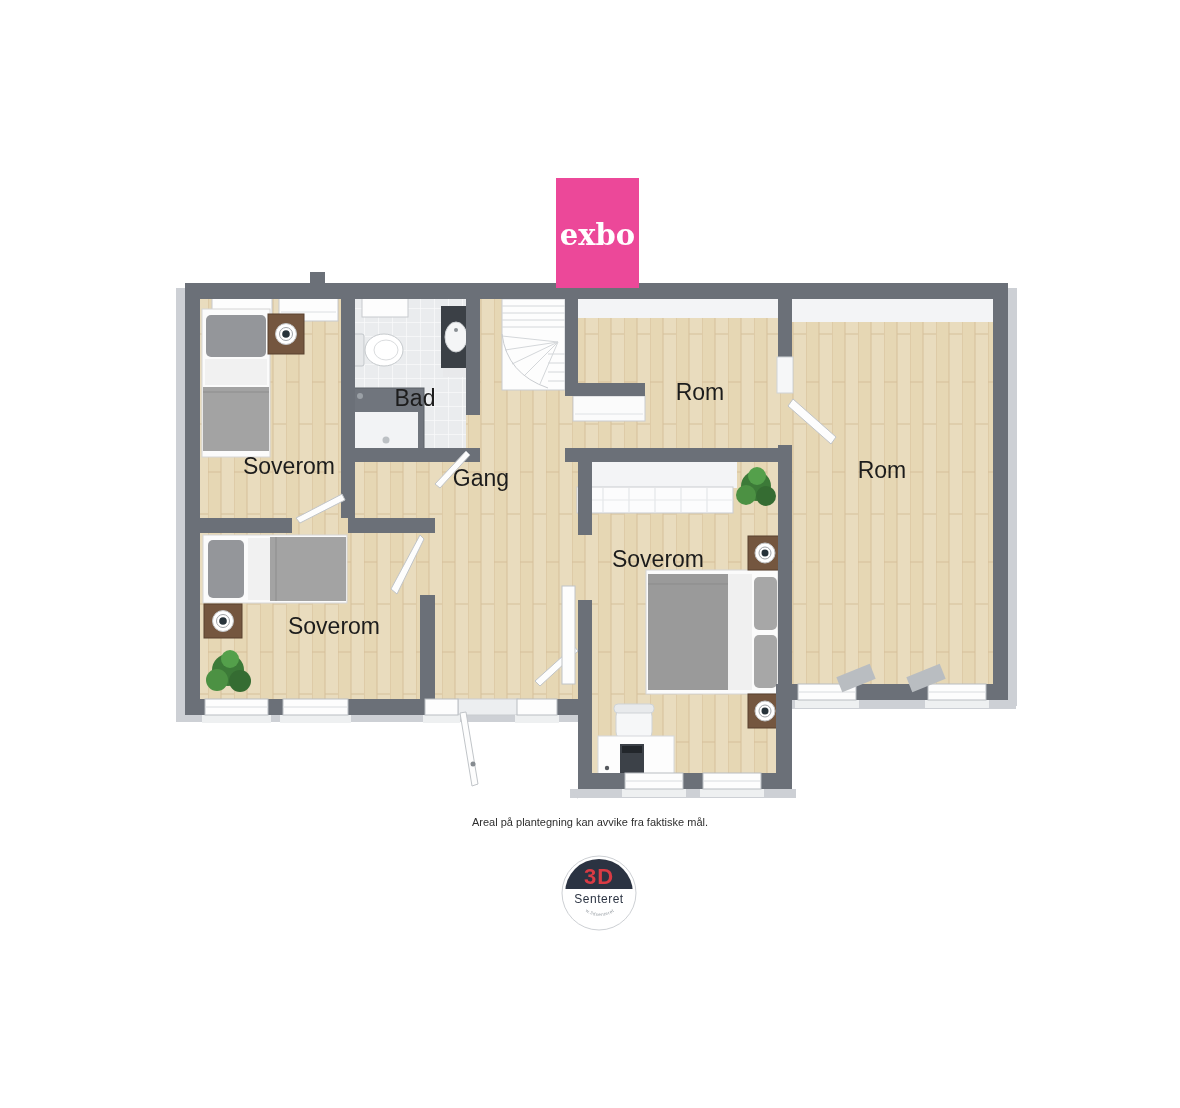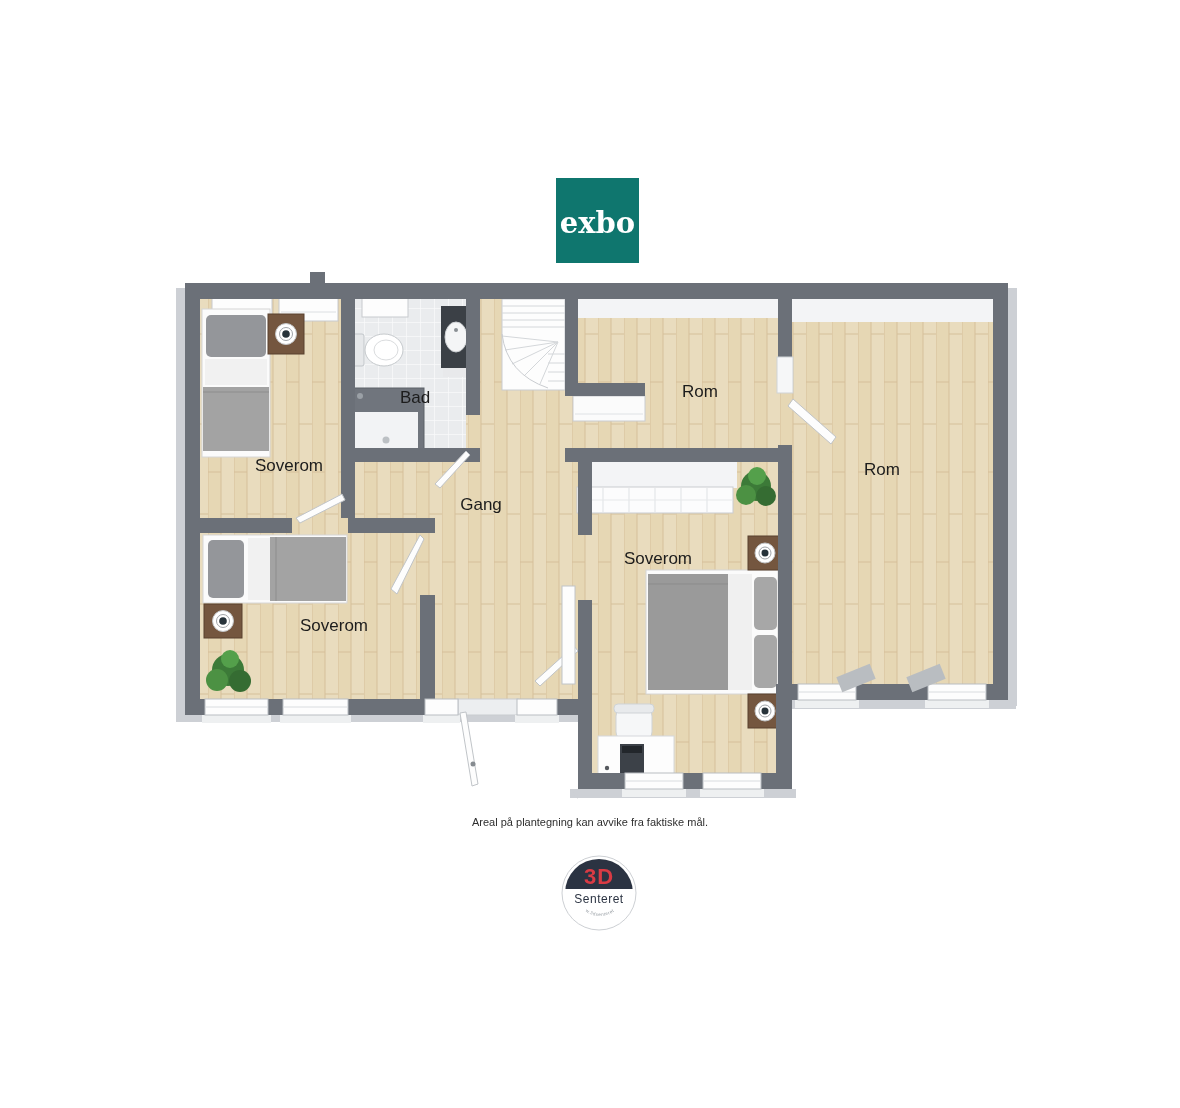--- a/index.html
+++ b/index.html
@@ -1,26 +1,26 @@
 <!DOCTYPE html>
 <html><head>
 <meta charset="utf-8">
 <style>
   html,body{margin:0;padding:0;background:#ffffff;}
   .canvas{position:relative;width:1180px;height:1108px;background:#ffffff;overflow:hidden;
           font-family:"Liberation Sans", sans-serif;}
   .plan-svg{position:absolute;left:0;top:0;}
   
-  .exbo{position:absolute;left:556px;top:178px;width:83px;height:85px;background:#0f766e;
+  .exbo{position:absolute;left:556px;top:178px;width:83px;height:110px;background:#ec4899;
         display:flex;align-items:center;justify-content:center;}
   .exbo span{color:#ffffff;font-family:"DejaVu Serif", serif;font-size:29px;font-weight:600;
              letter-spacing:0px;padding-top:4px;}
   
   .room-label{position:absolute;transform:translate(-50%,-50%);color:#1c1c1c;
-              font-size:17px;white-space:nowrap;}
+              font-size:23px;white-space:nowrap;}
   
   .disclaimer{position:absolute;left:0;top:816px;width:1180px;text-align:center;
               color:#2e2e2e;font-size:11px;line-height:12.5px;}
   
   .senteret{position:absolute;left:553px;top:848px;}
 </style>
 </head>
 <body>
 
 <div class="canvas">
@@ -288,21 +288,21 @@
       <polygon points="793,399 836,437 831,444 788,406"></polygon>
       <g>
         <polygon points="460,713 466,712 478,784 472,786"></polygon>
         <circle cx="473" cy="764" r="2.5" fill="#868b90" stroke="none"></circle>
       </g>
     </g>
   </svg>
 
   <div class="room-label" style="left:289px;top:466px;">Soverom</div>
   <div class="room-label" style="left:415px;top:398px;">Bad</div>
-  <div class="room-label" style="left:478px;top:505px;padding-left:6px;">Gang</div>
+  <div class="room-label" style="left:478px;top:478px;padding-left:6px;">Gang</div>
   <div class="room-label" style="left:700px;top:392px;">Rom</div>
   <div class="room-label" style="left:882px;top:470px;">Rom</div>
   <div class="room-label" style="left:658px;top:559px;">Soverom</div>
   <div class="room-label" style="left:334px;top:626px;">Soverom</div>
 
   <div class="exbo">
     <span>exbo</span>
   </div>
 
   <div class="disclaimer">

